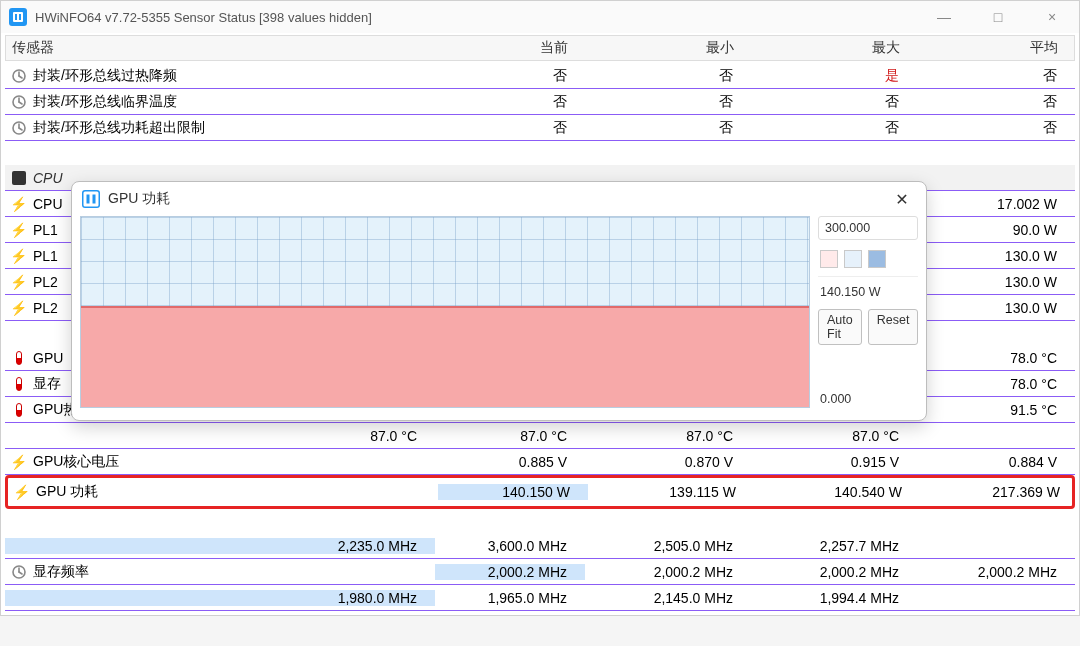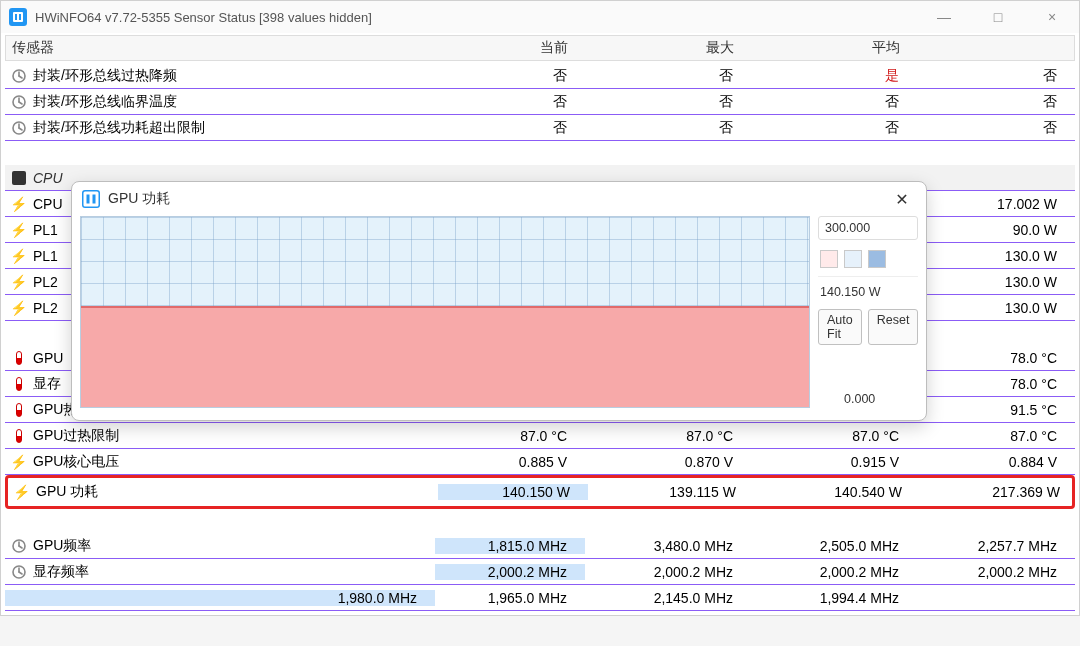--- a/index.html
+++ b/index.html
@@ -54,21 +54,21 @@
   }
   .graph-fill { position:absolute; left:0; right:0; bottom:0; height:53%; background:#f7a9a9; border-top:2px solid #e16b6b; }
   .graph-side { width:100px; display:flex; flex-direction:column; font-size:12.5px; color:#333; }
   .graph-side .val-top { text-align:left; padding:4px 6px; border:1px solid #ddd; border-radius:3px; margin-bottom:6px;}
   .graph-side .legend { display:flex; gap:6px; padding:4px 2px 8px 2px; border-bottom:1px solid #eee; margin-bottom:6px;}
   .legend .sw { width:18px;height:18px;border:1px solid #c9c9c9; }
   .legend .sw.pink{background:#ffeaea;} .legend .sw.lightblue{background:#e6f1fb;} .legend .sw.blue{background:#9bbce2;}
   .graph-side .val-mid { padding:2px 2px 10px 2px; }
   .graph-side .btns { display:flex; gap:6px; }
   .graph-side .btns .b { border:1px solid #c0c0c0; border-radius:3px; padding:3px 8px; background:#fafafa; font-size:12.5px;}
-  .graph-side .val-bot { margin-top:auto; padding:2px 2px;margin-left:24px; }
+  .graph-side .val-bot { margin-top:auto; padding:2px 2px; }
   .rows-container { margin-top:2px; }
 </style>
 </head>
 <body>
 
 <div class="window">
 
   <div class="titlebar">
     <span class="icon-slot">
       <svg viewBox="0 0 12 12">
@@ -81,20 +81,21 @@
     <div class="wincontrols">
       <span class="winbtn">—</span>
       <span class="winbtn">□</span>
       <span class="winbtn">×</span>
     </div>
   </div>
 
   <div class="header-row">
     <div class="col0">传感器</div>
     <div class="col1">当前</div>
+    <div class="col2">最小</div>
     <div class="col3">最大</div>
     <div class="col4">平均</div>
   </div>
 
   <div class="rows-container" id="rows">
       <div class="data-row">
         <div class="col0">
           <span class="ic ic-clock">
             <svg viewBox="0 0 16 16">
               <circle cx="8" cy="8" r="6"></circle>
@@ -235,26 +236,20 @@
             <span class="ic-therm"></span>
           </span>
           <span>GPU热点温度</span>
         </div>
         <div class="col1 cell-blue">91.7 °C</div>
         <div class="col2">88.0 °C</div>
         <div class="col3">93.6 °C</div>
         <div class="col4">91.5 °C</div>
       </div>
       <div class="data-row">
-        <div class="col0">
-          <span class="ic">
-            <span class="ic-therm"></span>
-          </span>
-          <span>GPU过热限制</span>
-        </div>
         <div class="col1">87.0 °C</div>
         <div class="col2">87.0 °C</div>
         <div class="col3">87.0 °C</div>
         <div class="col4">87.0 °C</div>
       </div>
       <div class="data-row">
         <div class="col0">
           <span class="ic ic-bolt">⚡</span>
           <span>GPU核心电压</span>
         </div>
@@ -268,32 +263,22 @@
           <span class="ic ic-bolt">⚡</span>
           <span>GPU 功耗</span>
         </div>
         <div class="col1 cell-blue">140.150 W</div>
         <div class="col2">139.115 W</div>
         <div class="col3">140.540 W</div>
         <div class="col4">217.369 W</div>
       </div>
       <div class="data-row" style="height: 24px; border-bottom: none;"></div>
       <div class="data-row">
-        <div class="col0">
-          <span class="ic ic-clock">
-            <svg viewBox="0 0 16 16">
-              <circle cx="8" cy="8" r="6"></circle>
-              <line x1="8" y1="8" x2="8" y2="4"></line>
-              <line x1="8" y1="8" x2="11" y2="10"></line>
-            </svg>
-          </span>
-          <span>GPU频率</span>
-        </div>
-        <div class="col1 cell-blue">1,815.0 MHz</div>
-        <div class="col2">3,480.0 MHz</div>
+        <div class="col1 cell-blue">2,235.0 MHz</div>
+        <div class="col2">3,600.0 MHz</div>
         <div class="col3">2,505.0 MHz</div>
         <div class="col4">2,257.7 MHz</div>
       </div>
       <div class="data-row">
         <div class="col0">
           <span class="ic ic-clock">
             <svg viewBox="0 0 16 16">
               <circle cx="8" cy="8" r="6"></circle>
               <line x1="8" y1="8" x2="8" y2="4"></line>
               <line x1="8" y1="8" x2="11" y2="10"></line>

